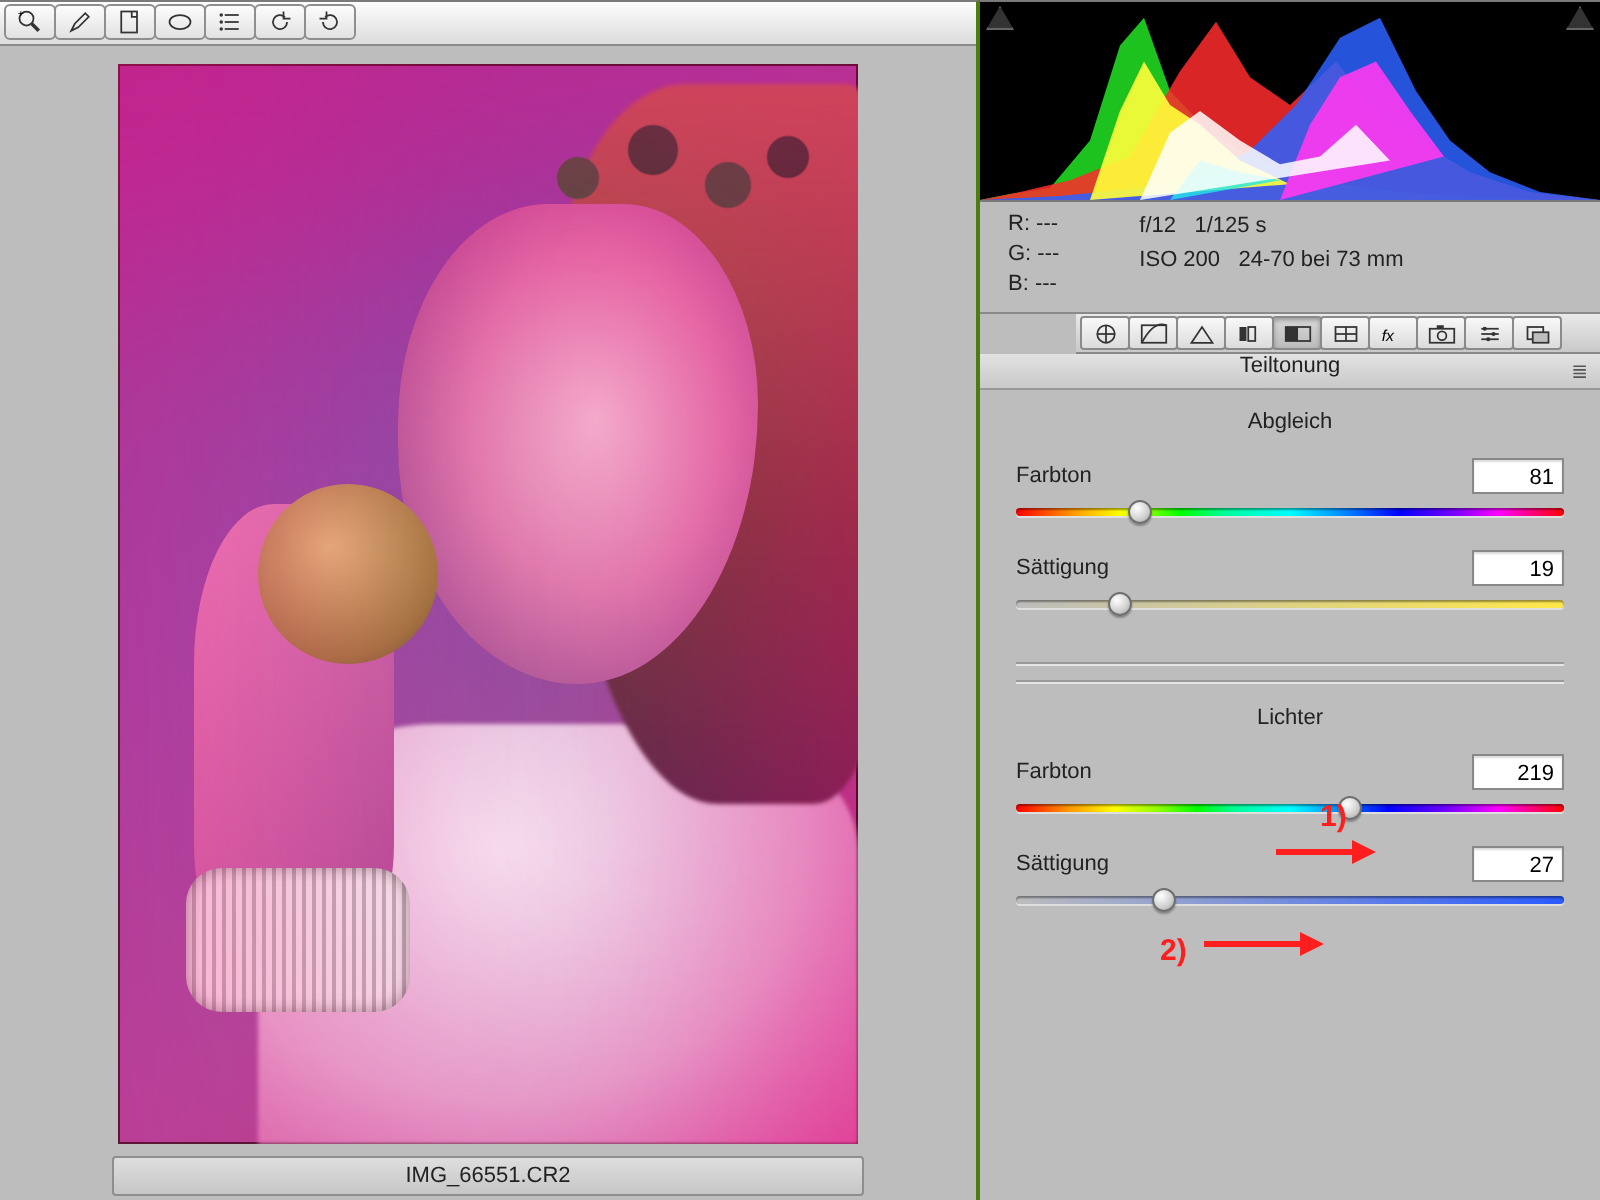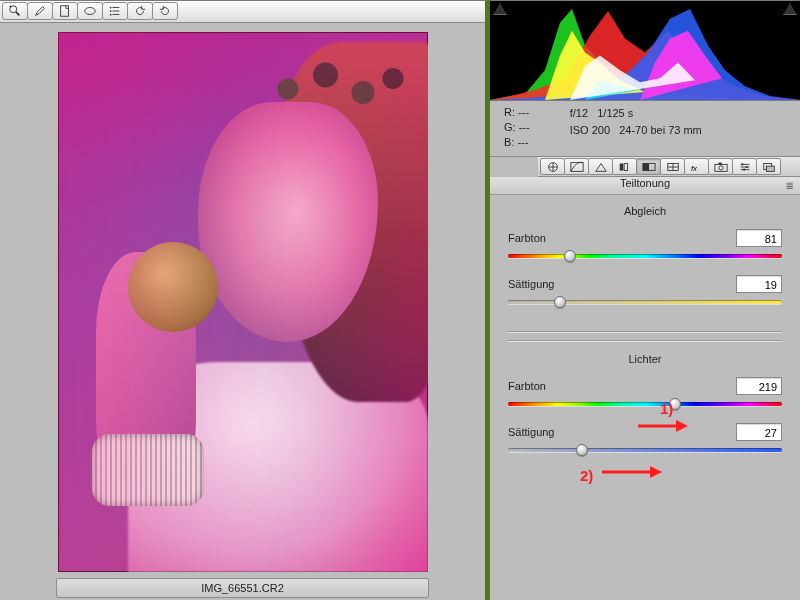--- a/index.html
+++ b/index.html
@@ -7,21 +7,21 @@
   .app {
     display: flex;
     width: 800px; height: 600px;
   }
   
   .main {
     flex: 1 1 auto;
     background: #bdbdbd;
     display: flex;
     flex-direction: column;
-    border-right: 5px solid #4d7c0f;
+    border-right: 2px solid #4d7c0f;
     border-top: 1px solid #7a7a7a;
   }
   .toolbar {
     height: 22px;
     background: linear-gradient(#fdfdfd,#dcdcdc);
     border-bottom: 1px solid #8a8a8a;
     display: flex;
     align-items: stretch;
     padding: 1px 2px;
     gap: 0;

